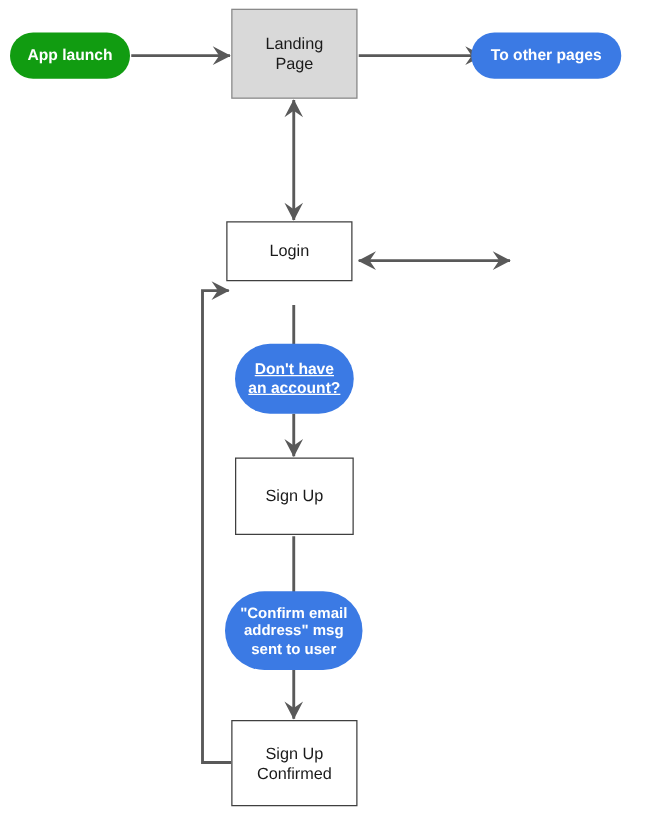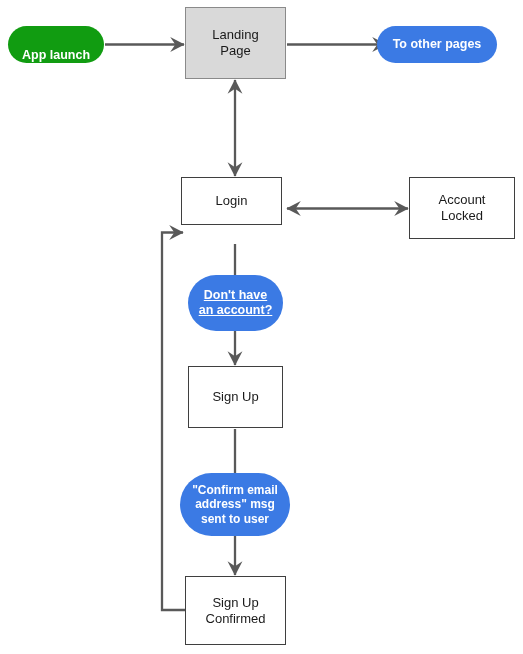--- a/index.html
+++ b/index.html
@@ -48,21 +48,21 @@
   .box.gray {
     background: #d9d9d9;
     border: 1.6px solid #8a8a8a;
   }
   .pill {
     border-radius: 999px;
     color: #ffffff;
     font-size: 12.5px;
     font-weight: 700;
   }
-  .pill.green { background: #119c11; align-items: flex-end; }
+  .pill.green { background: #119c11; }
   .pill.blue  { background: #3b7ae4; }
   .pill.small-text { font-size: 12px; }
 </style>
 </head>
 <body>
 
 <div id="canvas">
 
   <svg id="edges" viewBox="0 0 523 654" xmlns="http://www.w3.org/2000/svg">
     <defs>
@@ -106,24 +106,20 @@
   </div>
 
   <div class="node pill blue" style="left:377px; top:26px; width:120px; height:37px;">
     <span class="lbl">To other pages</span>
   </div>
 
   <div class="node box" style="left:181px; top:177px; width:101px; height:48px;">
     <span class="lbl">Login</span>
   </div>
 
-  <div class="node box" style="left:409px; top:177px; width:106px; height:62px;">
-    <span class="lbl">Account
-Locked</span>
-  </div>
 
   <div class="node pill blue" style="left:188px; top:275px; width:95px; height:56px;text-decoration:underline;">
     <span class="lbl">Don't have
 an account?</span>
   </div>
 
   <div class="node box" style="left:188px; top:366px; width:95px; height:62px;">
     <span class="lbl">Sign Up</span>
   </div>
 

